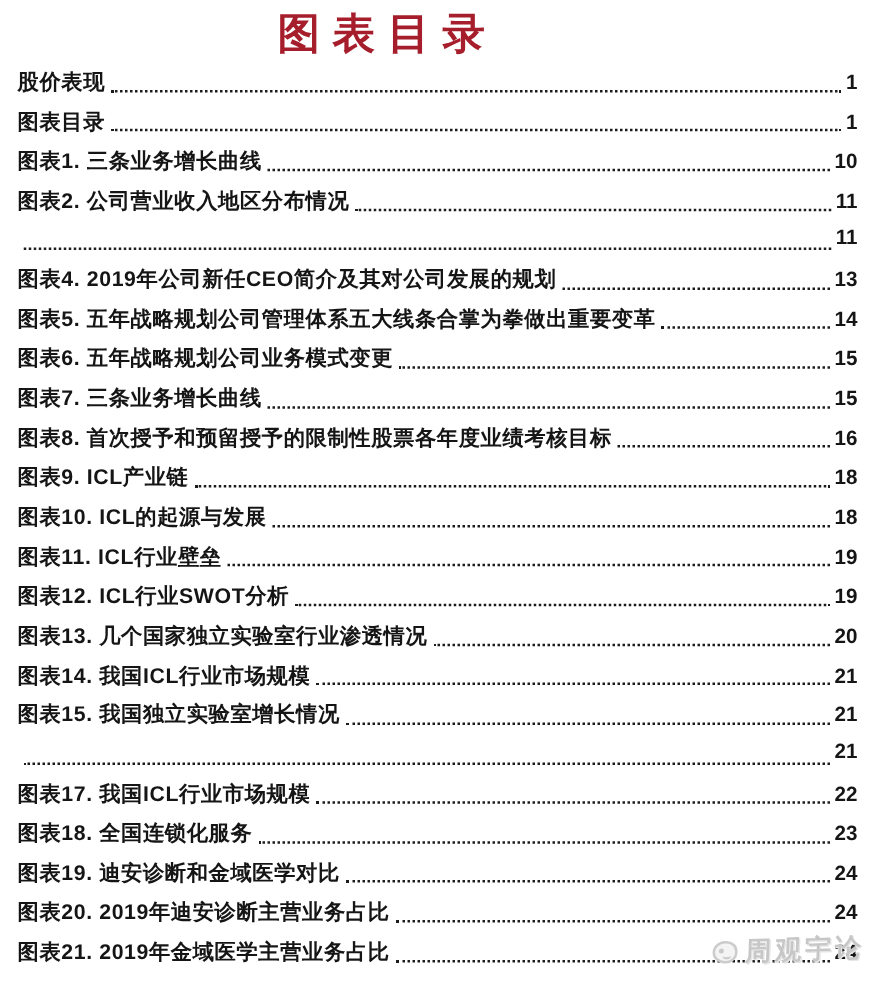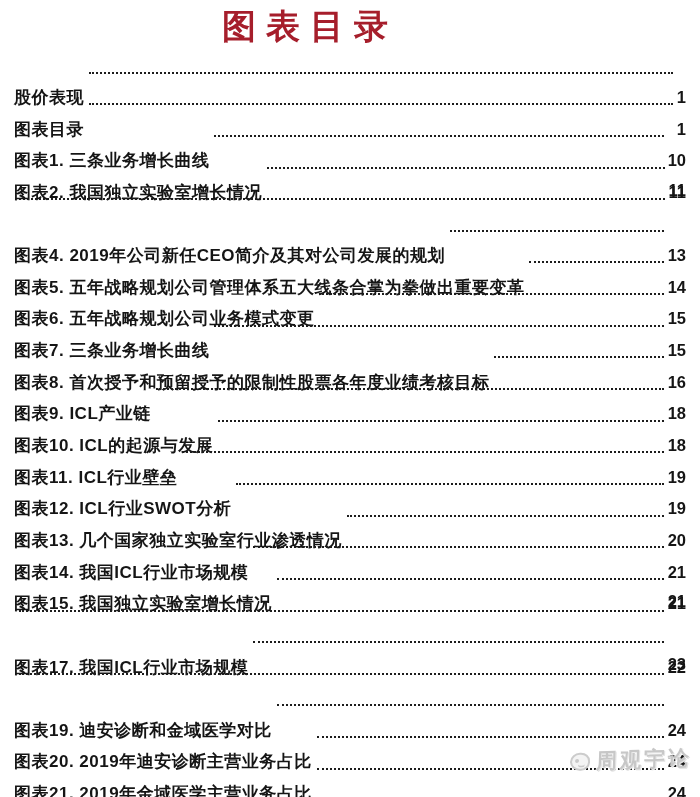--- a/index.html
+++ b/index.html
@@ -27,21 +27,21 @@
   }
   .row {
     display: flex;
     align-items: baseline;
     height: 31.65px;
     font-size: 17px;
     font-weight: bold;
     color: #151515;
     cursor: pointer;
   }
-  .row .label { white-space: nowrap; letter-spacing: 0.5px; margin-top: 32px; }
+  .row .label { white-space: nowrap; letter-spacing: 0.5px; }
   .row .dots {
     flex: 1 1 auto;
     min-width: 10px;
     border-bottom: 2px dotted #1c1c1c;
     margin: 0 4px 0 5px;
     transform: translateY(-3px);
     align-self: flex-end;
     margin-bottom: 9px;
   }
   .row .pg {
@@ -112,21 +112,21 @@
       <span class="pg">1</span>
     </li>
 
     <li class="row">
       <span class="label">图表1. 三条业务增长曲线</span>
       <span class="dots"></span>
       <span class="pg">10</span>
     </li>
 
     <li class="row">
-      <span class="label">图表2. 我国独立实验室增长情况</span>
+      <span class="label">图表2. 公司营业收入地区分布情况</span>
       <span class="dots"></span>
       <span class="pg">11</span>
     </li>
 
     <li class="row">
       <span class="dots"></span>
       <span class="pg">11</span>
     </li>
 
     <li class="row">
@@ -206,20 +206,21 @@
       <span class="pg">21</span>
     </li>
 
     <li class="row">
       <span class="label">图表17. 我国ICL行业市场规模</span>
       <span class="dots"></span>
       <span class="pg">22</span>
     </li>
 
     <li class="row">
+      <span class="label">图表18. 全国连锁化服务</span>
       <span class="dots"></span>
       <span class="pg">23</span>
     </li>
 
     <li class="row">
       <span class="label">图表19. 迪安诊断和金域医学对比</span>
       <span class="dots"></span>
       <span class="pg">24</span>
     </li>
 

